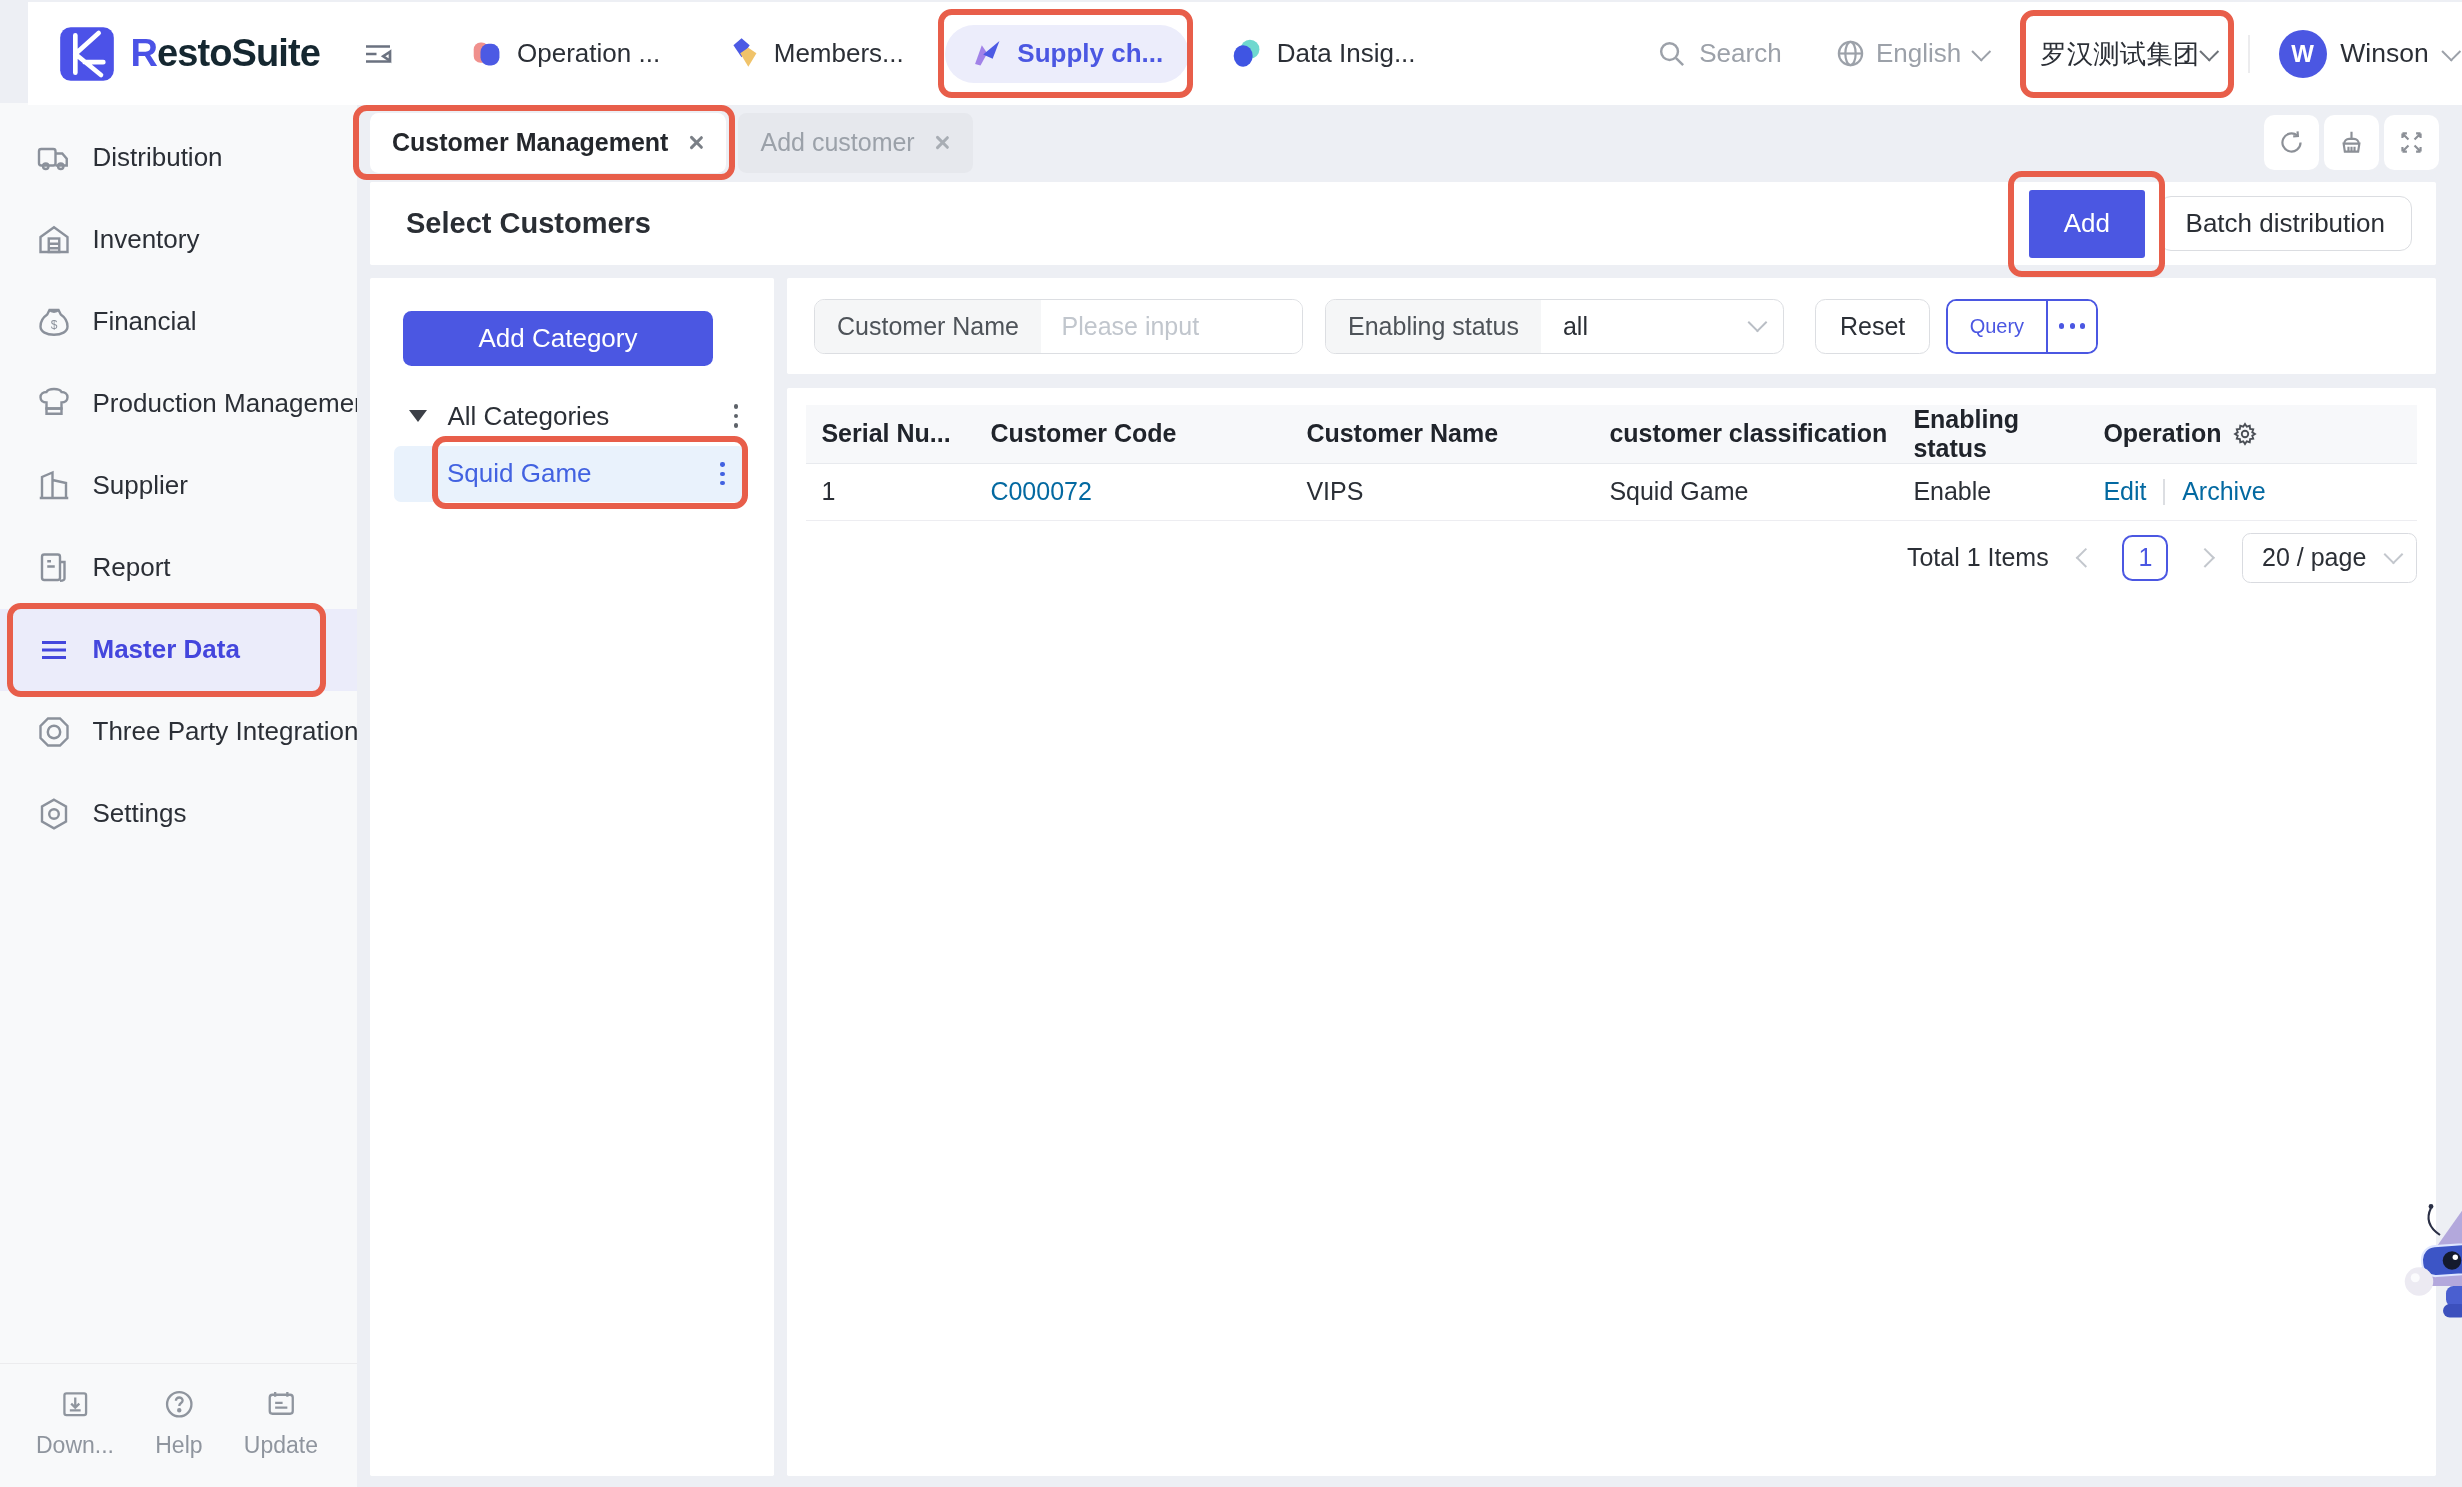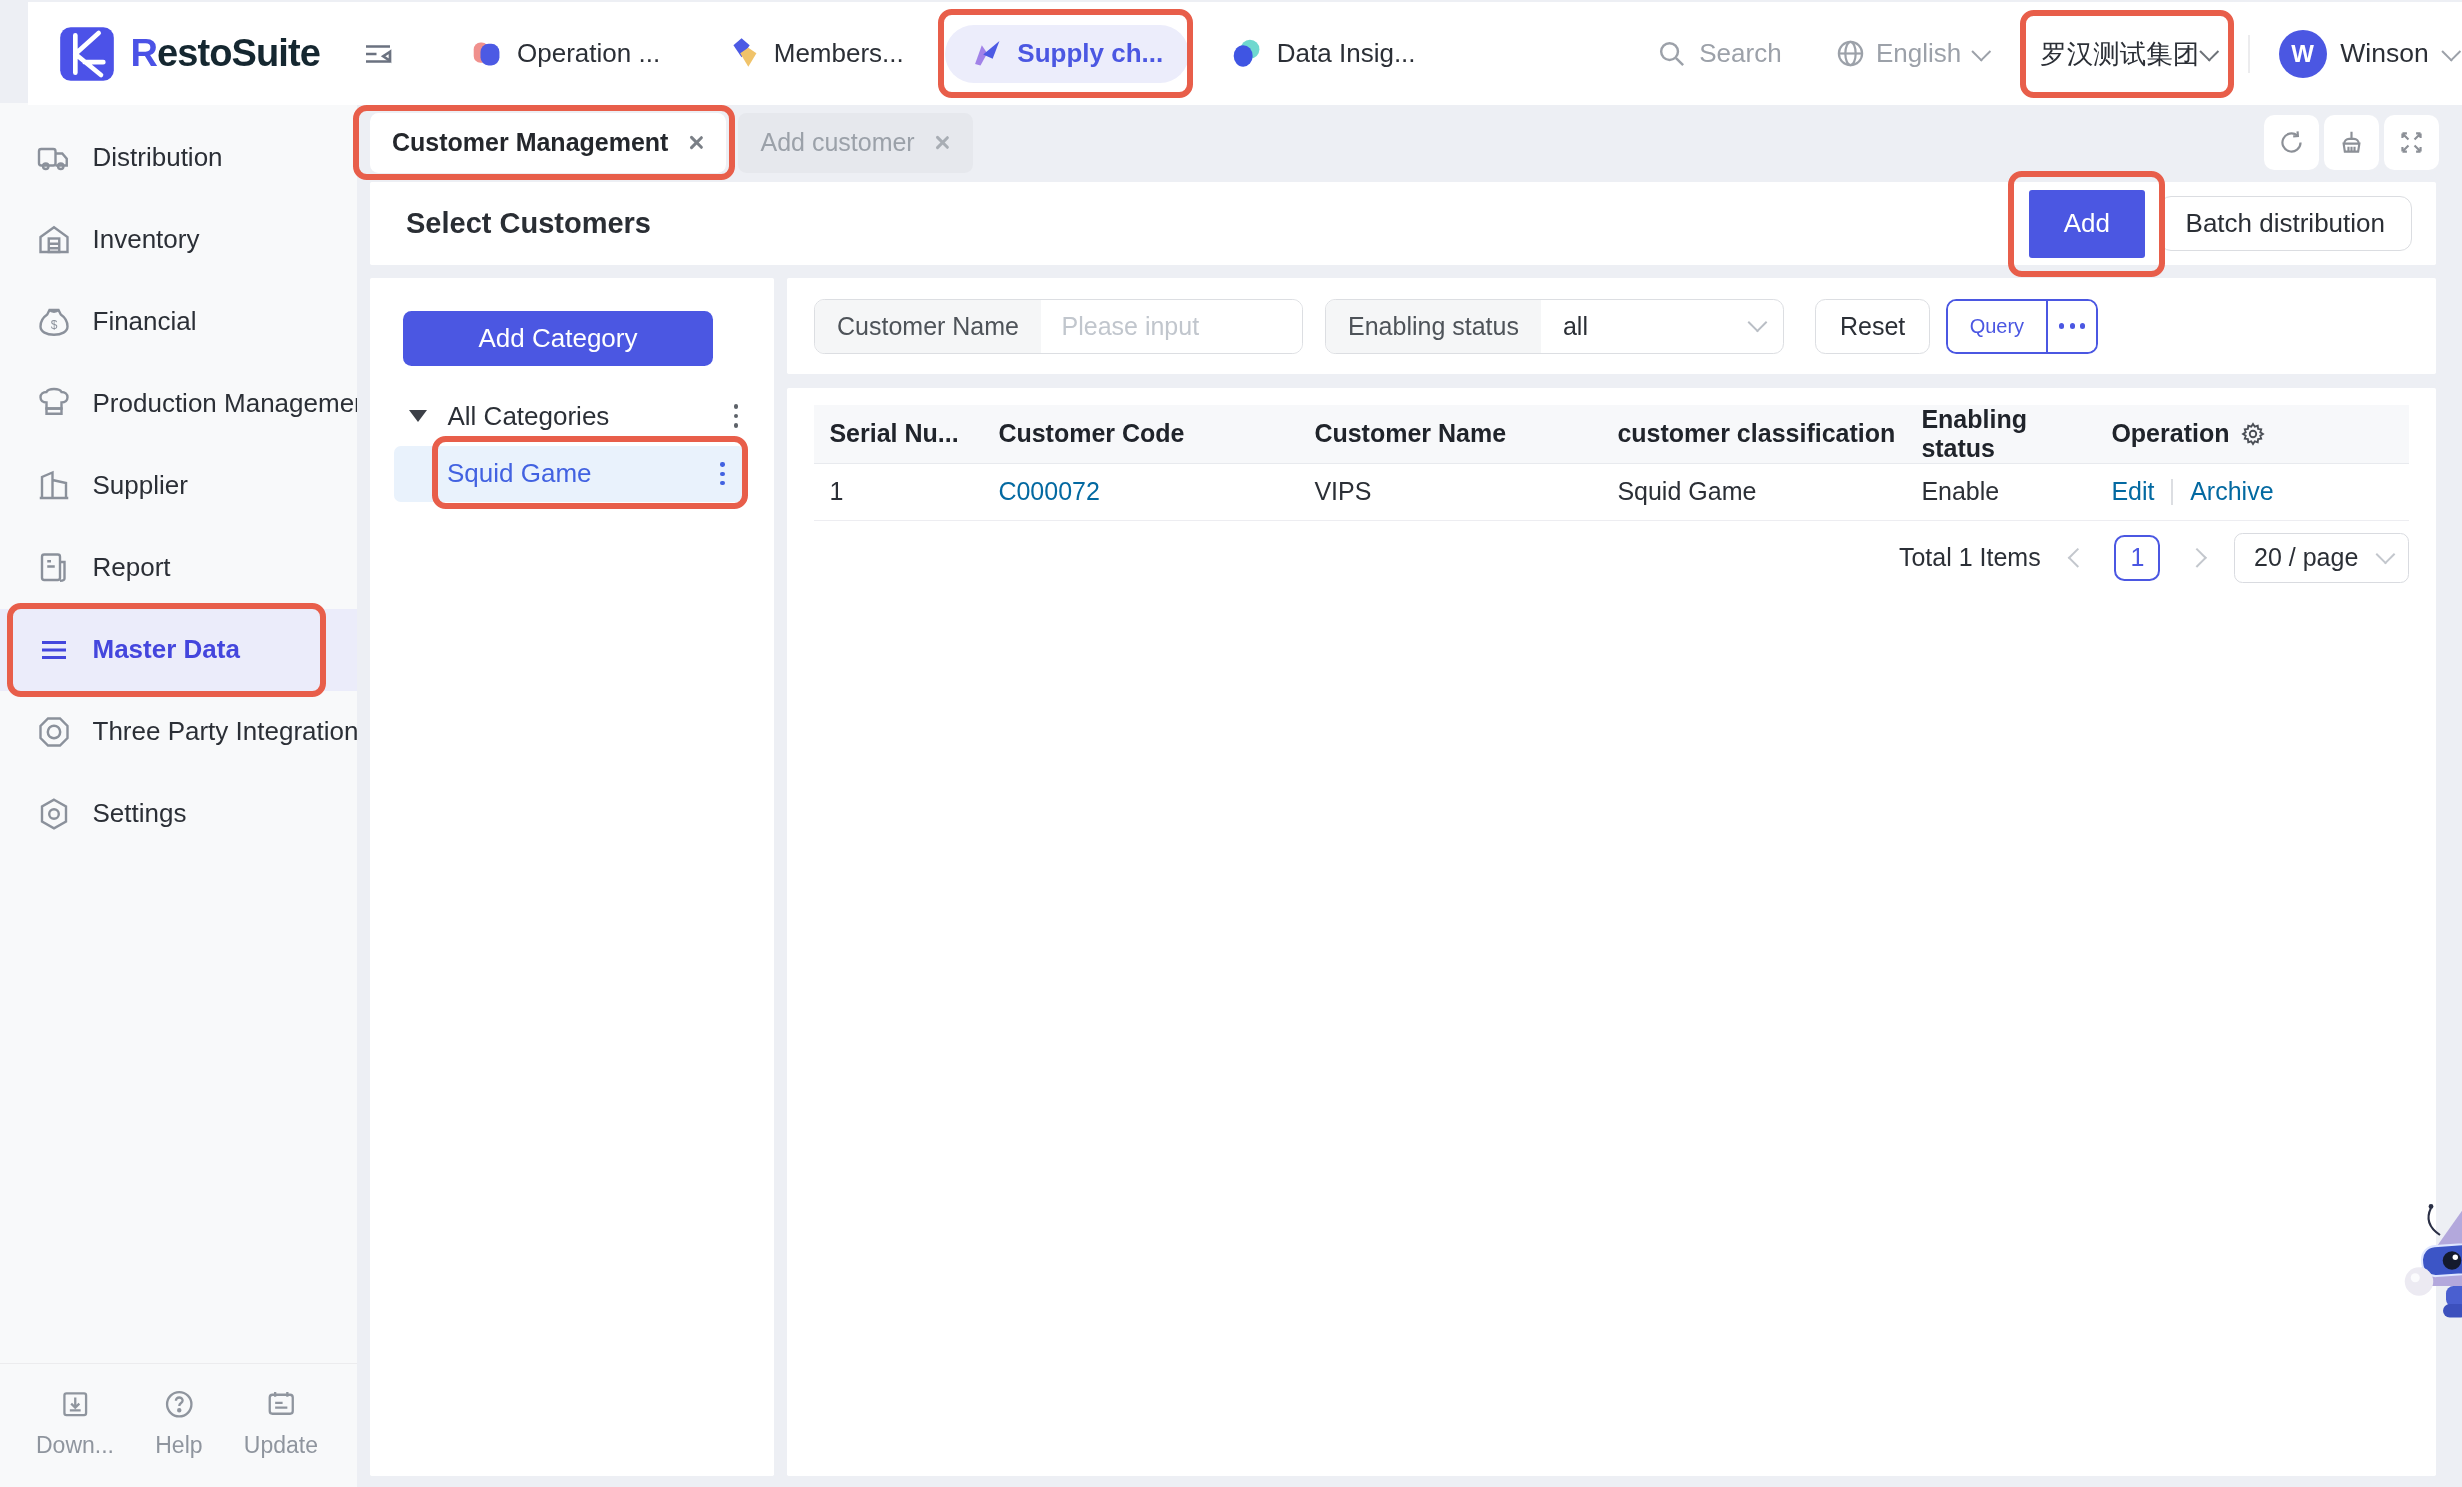--- a/index.html
+++ b/index.html
@@ -77,21 +77,21 @@
   .fg-input{display:flex;align-items:center;border:none;outline:none;font-size:25px;padding:0 20.5px;width:261px;color:#737373;font-family:inherit;}
   .fg-input::placeholder{color:#c1c6cd;}
   .fg-value{display:flex;align-items:center;justify-content:space-between;padding:0 22px;width:242px;font-size:25px;color:#2b2f36;cursor:pointer;}
   .fg-value .chev{transform:rotate(45deg) translateY(-5.1px);border-color:#b9bec5;}
   .btn-reset{height:55px;border:1.7px solid #dcdee2;border-radius:10.3px;background:#fff;color:#2b2f36;font-size:25px;padding:0 24px;margin-left:31px;cursor:pointer;}
   .query-wrap{display:flex;height:55px;border:2.6px solid #4b57e2;border-radius:10.3px;overflow:hidden;margin-left:15.4px;}
   .btn-query{border:none;background:#fff;color:#4b57e2;font-size:20px;padding:0 22px;cursor:pointer;}
   .btn-more{width:50px;border:none;border-left:2.6px solid #4b57e2;background:#fff;display:flex;align-items:center;justify-content:center;gap:5.1px;cursor:pointer;}
   .btn-more i{width:5.1px;height:5.1px;border-radius:50%;background:#4b57e2;}
   
-  .table-card{flex:1;background:#fff;border-radius:1.7px;padding:17px 27px;}
+  .table-card{flex:1;background:#fff;border-radius:1.7px;padding:17px 19px;}
   .trow{display:flex;}
   .trow.head{background:#f7f8fa;border-bottom:1.7px solid #e8eaee;}
   .trow.body{border-bottom:1.7px solid #ededf1;}
   .tcell{display:flex;align-items:center;height:58px;padding-left:15.4px;font-size:25px;}
   .trow.head .tcell{font-weight:bold;color:#20242b;gap:10.3px;}
   .trow.body .tcell{height:56px;color:#2b2f36;}
   .c0{width:169px;} .c1{width:316px;} .c2{width:303px;} .c3{width:304px;} .c4{width:190px;} .c5{flex:1;}
   .link{color:#0369a1;cursor:pointer;}
   .action-sep{width:1.7px;height:26px;background:#dcdee2;margin:0 17px;}
   .pagination{display:flex;align-items:center;justify-content:flex-end;gap:30px;margin-top:12px;font-size:25px;color:#2b2f36;}

